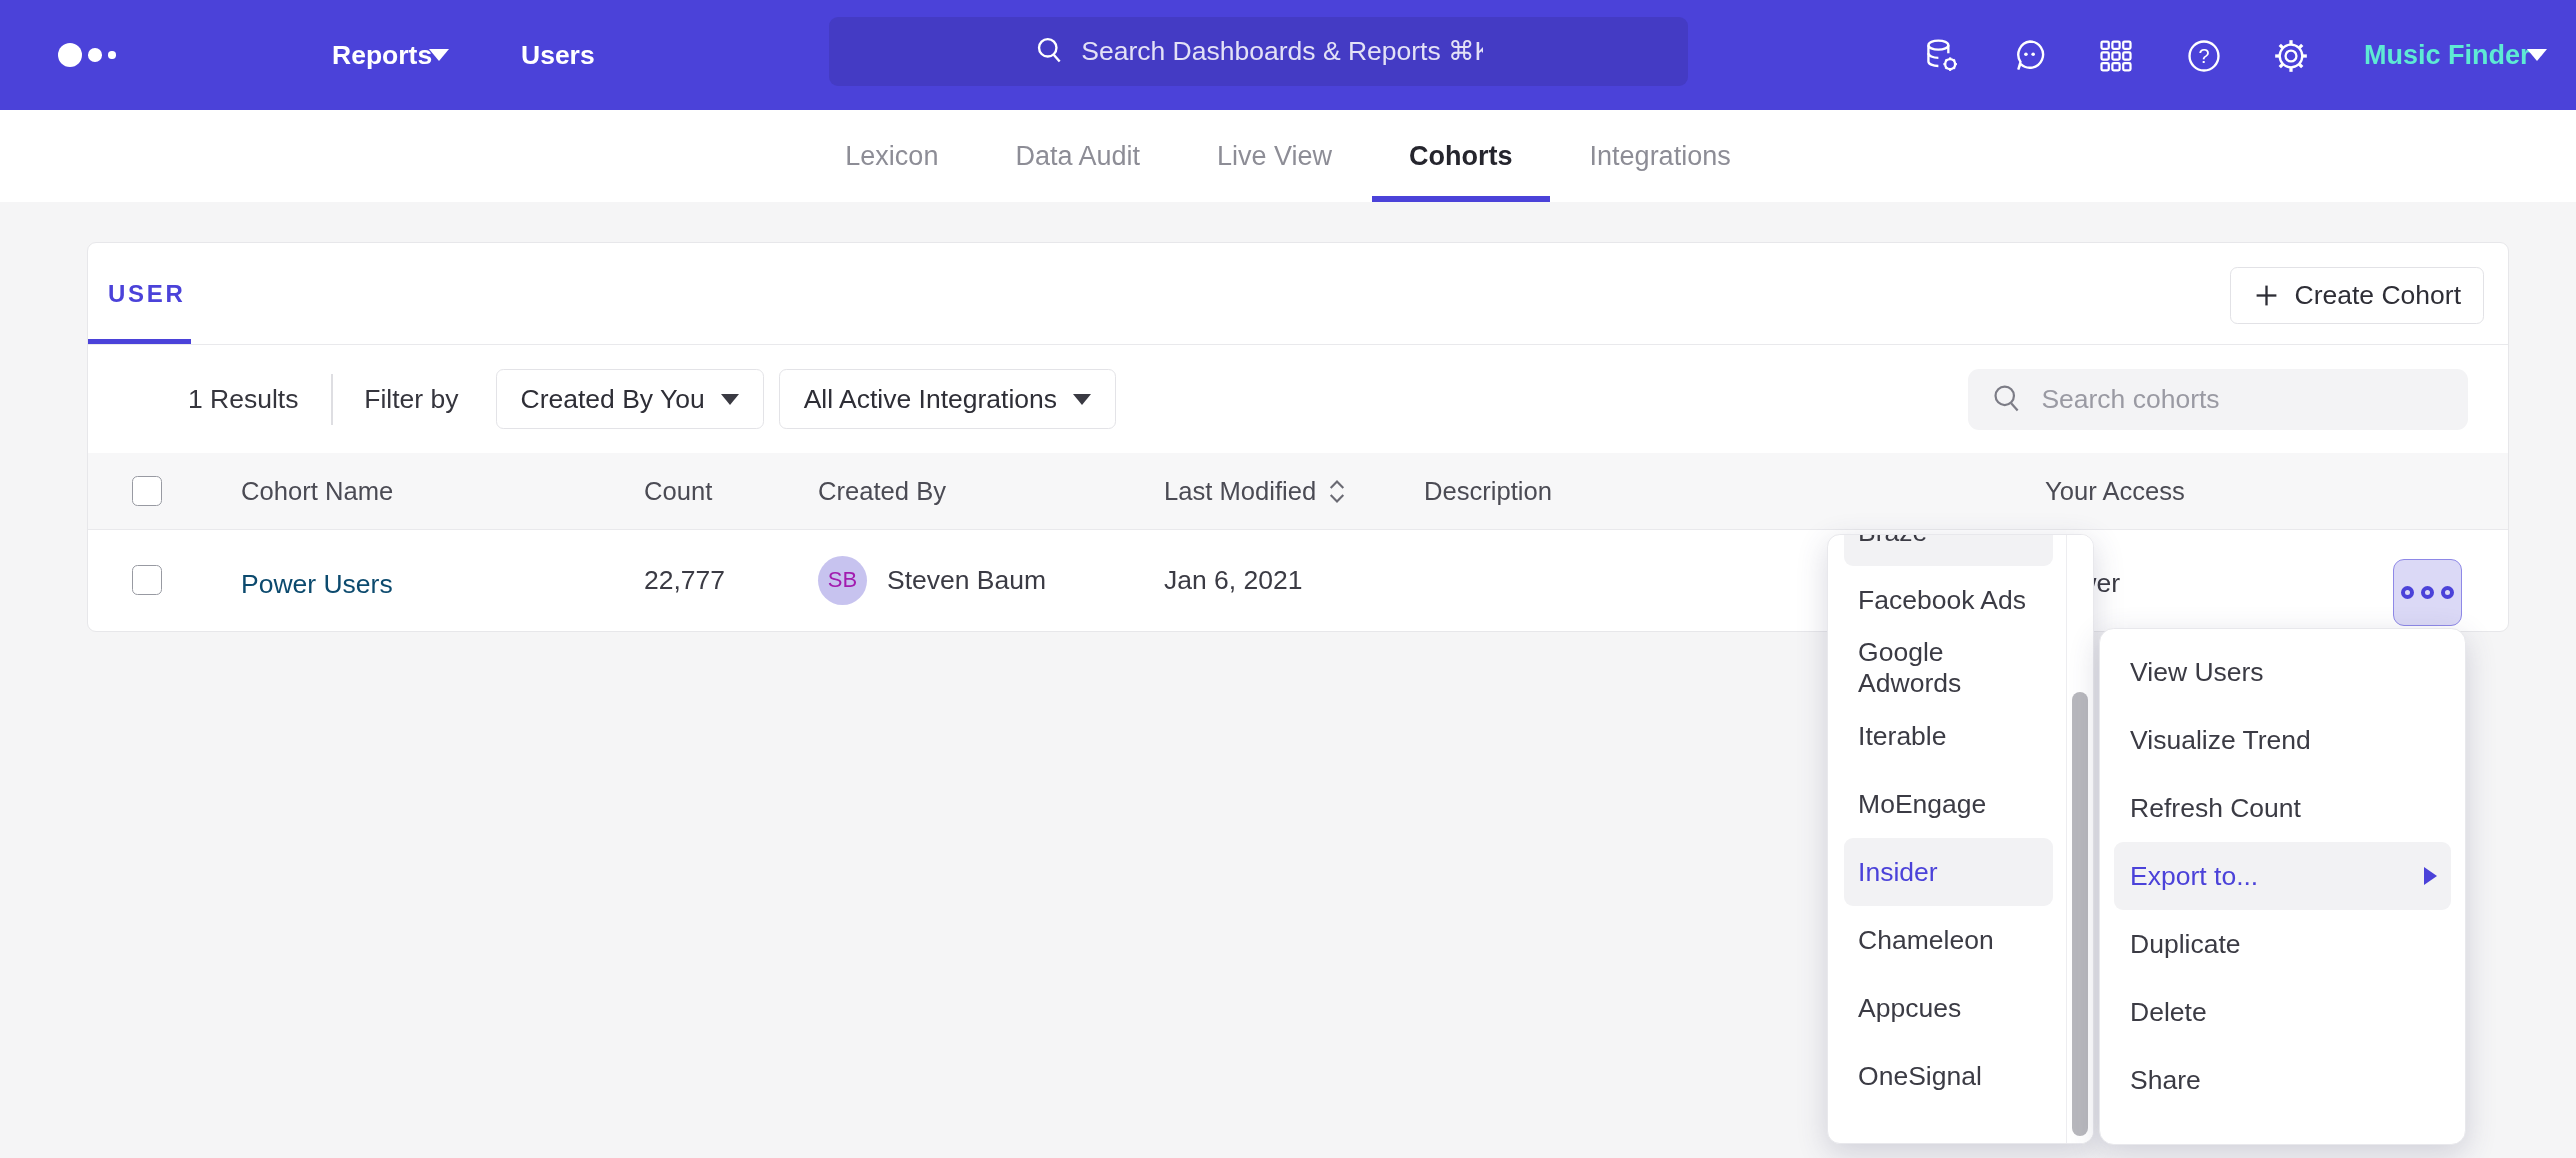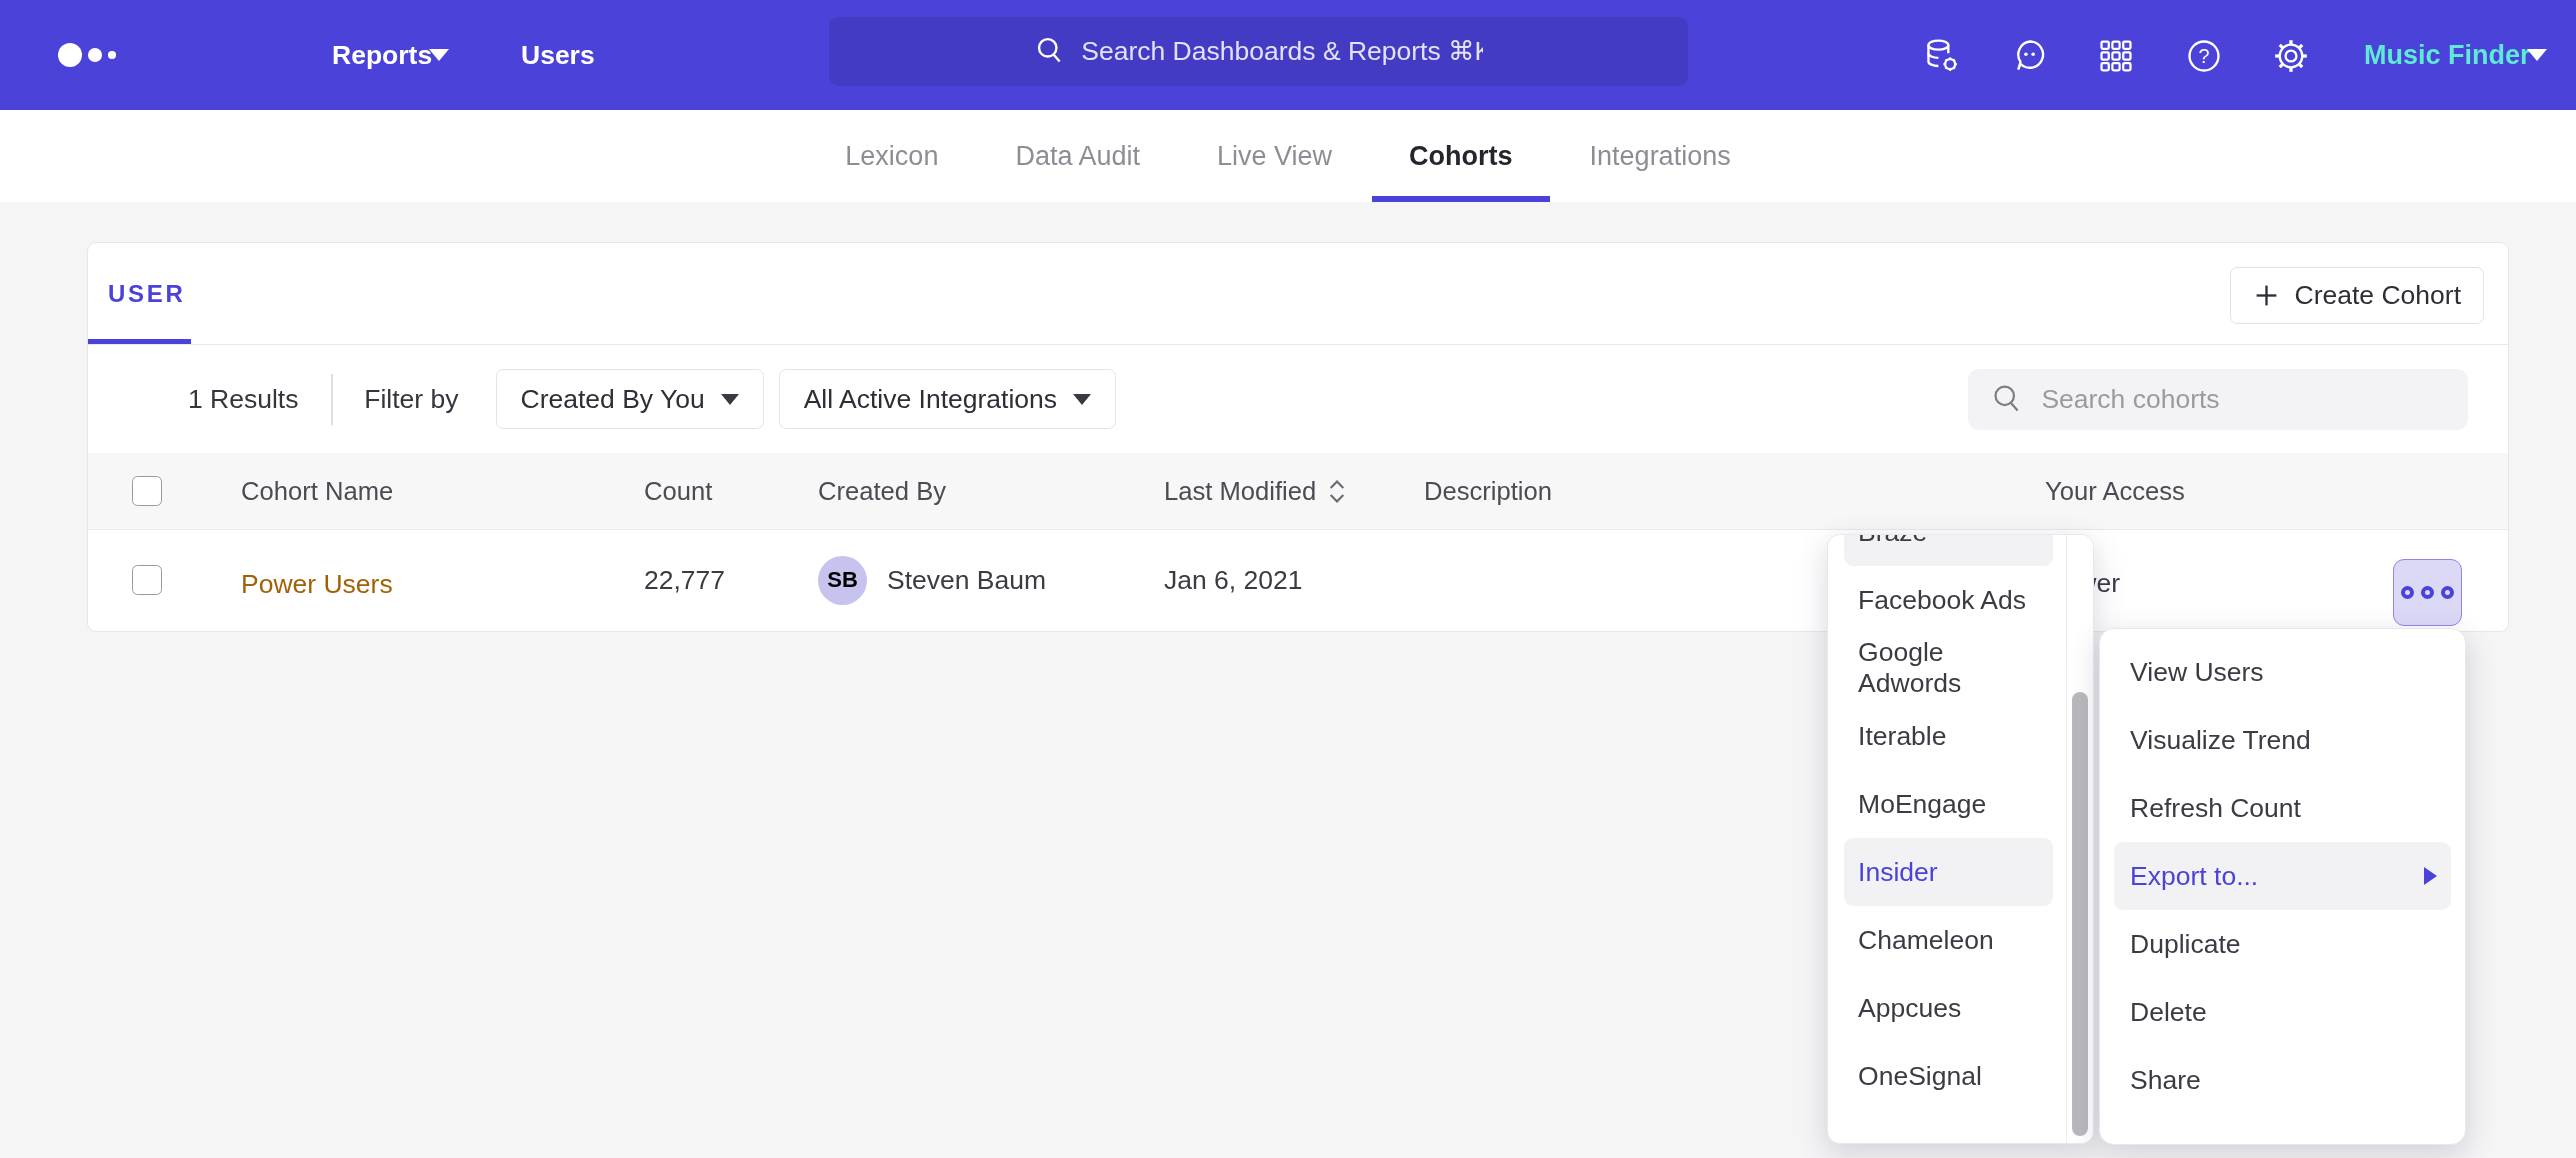--- a/index.html
+++ b/index.html
@@ -45,23 +45,23 @@
   .cohort-search { margin-left:auto; margin-right:40px; width:500px; height:61px; background:#f3f3f5; border-radius:11px; display:flex; align-items:center; padding:0 22px; gap:16.4px; }
   .cohort-search input { background:transparent; border:none; outline:none; font-size:26.5px; color:#55555e; width:384px; font-family:"Liberation Sans",sans-serif; }
   .cohort-search input::placeholder { color:#9a9aa3; }
 
   .tgrid { display:grid; grid-template-columns:153px 403px 174px 346px 260px 621px auto; align-items:center; }
   .table-header { height:77px; background:#f7f7f8; border-bottom:0.9px solid #e9e9ec; font-size:25.6px; color:#4b4b54; }
   .table-row { height:100px; font-size:26.5px; color:#3b3b44; background:#fff; border-radius:0 0 9px 9px; }
   .cb-cell { padding-left:44px; }
   .checkbox { display:block; width:30px; height:30px; border:1.8px solid #989aa2; border-radius:5.5px; background:#fff; cursor:pointer; }
   .hdr-sort { display:flex; align-items:center; gap:11px; cursor:pointer; }
-  .cohort-link { color:#a16207; cursor:pointer;margin-top:8px; }
+  .cohort-link { color:#0c4a6e; cursor:pointer;margin-top:8px; }
   .created-cell { display:flex; align-items:center; gap:20px; }
-  .avatar { width:49px; height:49px; border-radius:50%; background:#c7c3ef; color:#000000; font-size:22px; font-weight:700; display:flex; align-items:center; justify-content:center; }
+  .avatar { width:49px; height:49px; border-radius:50%; background:#c7c3ef; color:#a21caf; font-size:22px; font-weight:400; display:flex; align-items:center; justify-content:center; }
   .viewer-text { position:absolute; top:568px; right:456px; font-size:26.5px; color:#3b3b44; z-index:2; }
 
   
   .ooo-btn { position:absolute; left:2393px; top:559px; width:69px; height:67px; background:#dbd9f6; border:1.8px solid #8e88e7; border-radius:11px; display:flex; align-items:center; justify-content:center; gap:6.4px; cursor:pointer; z-index:15; }
   .ring { width:13.7px; height:13.7px; border:4.1px solid #4b42d9; border-radius:50%; }
 
   
   .menu { background:#fff; border:0.9px solid #e8e8ec; box-shadow:0 9px 31px rgba(60,60,100,0.20); z-index:20; position:absolute; }
   .submenu { left:1827px; top:534px; width:267px; height:610px; border-radius:12.8px; overflow:hidden; padding:0 42px 0 15.5px; }
   .submenu .menu-item { width:209px; }

